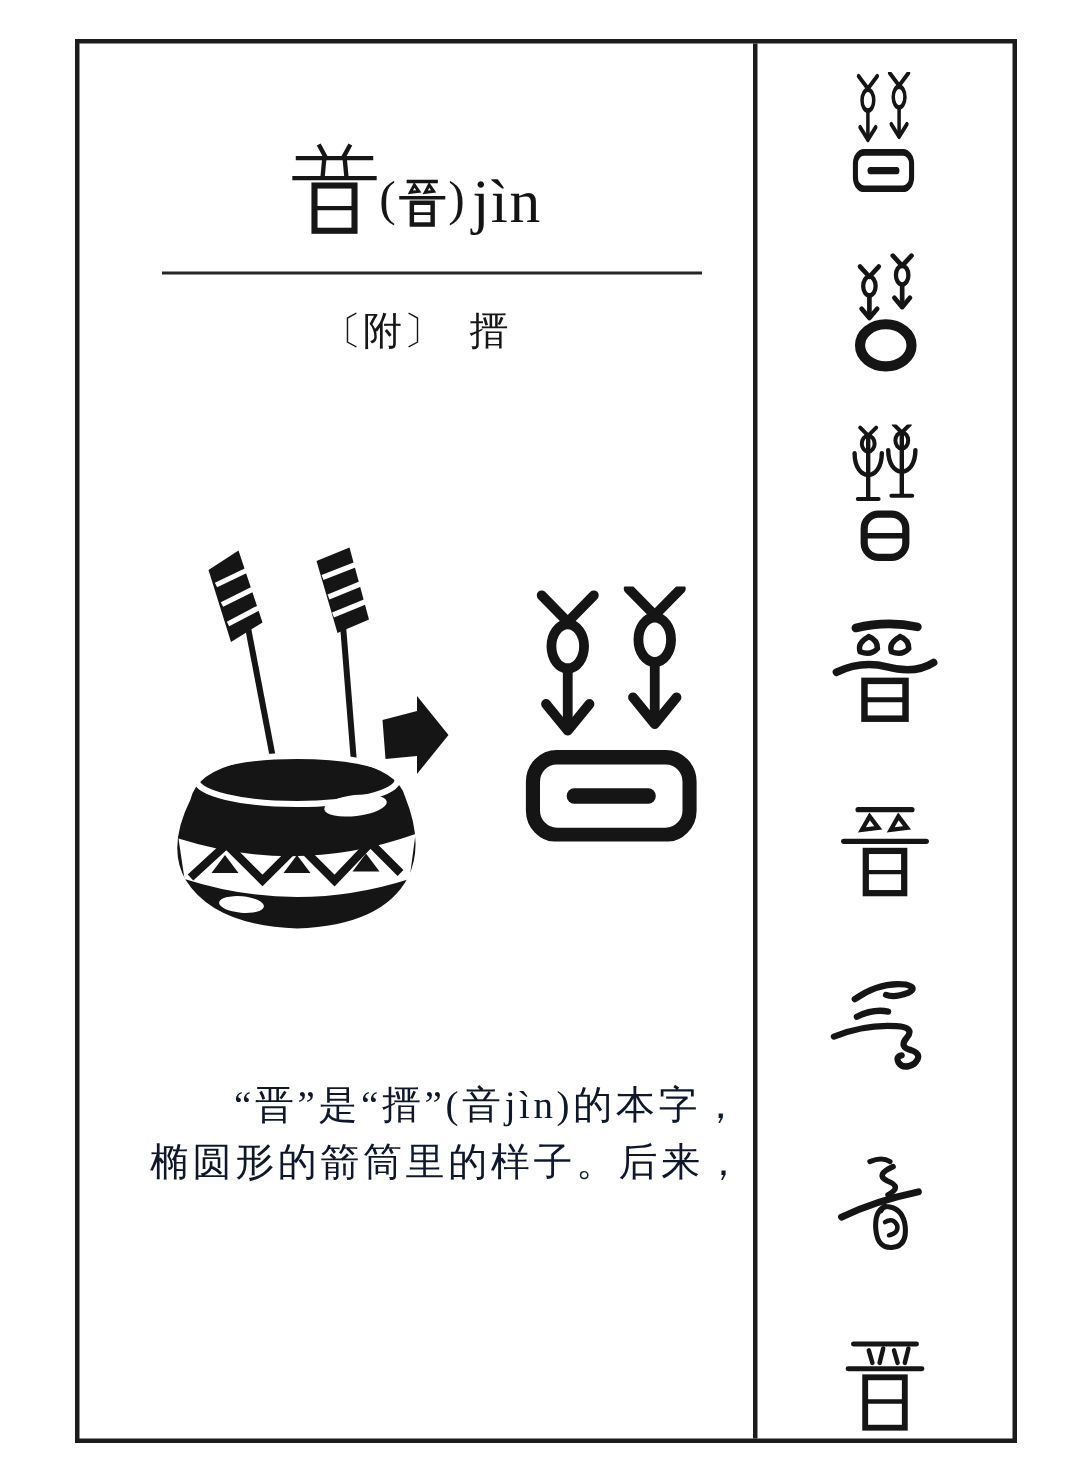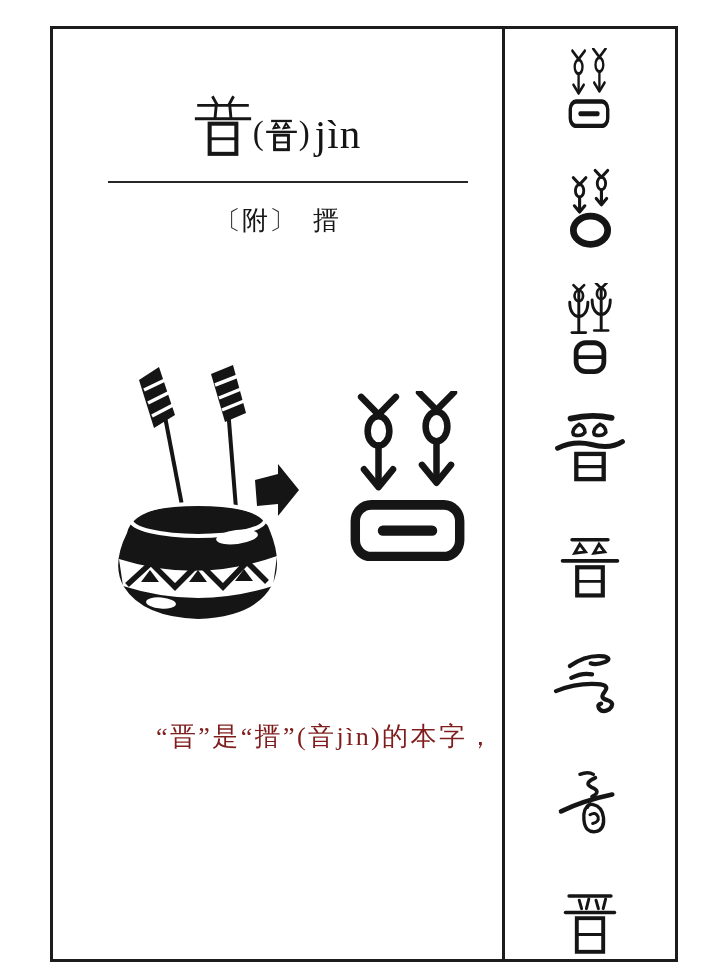--- a/index.html
+++ b/index.html
@@ -28,21 +28,21 @@
     position:absolute;top:174px;left:0;width:100%;
     display:flex;justify-content:center;align-items:center;gap:17px;
     font-size:26px;letter-spacing:1px;color:#161616;
   }
   .illus{position:absolute;left:0;top:0;width:100%;height:100%;}
   .quiver-svg{position:absolute;left:42px;top:334px;}
   .arrow-svg{position:absolute;left:200px;top:433px;}
   .oracle-main-svg{position:absolute;left:282px;top:362px;}
   .para{
     position:absolute;left:47px;top:689px;width:382px;
-    font-size:26px;line-height:37.6px;letter-spacing:2.4px;color:#7f1d1d;
+    font-size:26px;line-height:37.6px;letter-spacing:2.4px;color:#0f172a;
     white-space:nowrap;
   }
   .para .indent{text-indent:56px;}
   .form-slot{position:absolute;}
   .sr{
     position:absolute;width:1px;height:1px;overflow:hidden;
     clip-path:inset(50%);white-space:nowrap;
   }
   svg{display:block;}
 </style>
@@ -151,20 +151,21 @@
             <rect x="14" y="77" width="72" height="35" rx="11" stroke-width="6.5"></rect>
             <path d="M33 94.5 H67" stroke-width="7"></path>
           </g>
         </defs>
         <use href="#oracleG"></use>
       </svg>
     </div>
 
     <div class="para">
       <div class="indent">“晋”是“搢”(音jìn)的本字，</div>
+      <div>椭圆形的箭筒里的样子。后来，</div>
     </div>
   </div>
 
   <div class="sidebar">
 
     <div class="form-slot" style="left:58px;top:19px;">
       <svg width="52" height="80" viewBox="0 0 100 115" preserveAspectRatio="none">
         <use href="#oracleG"></use>
       </svg>
     </div>

